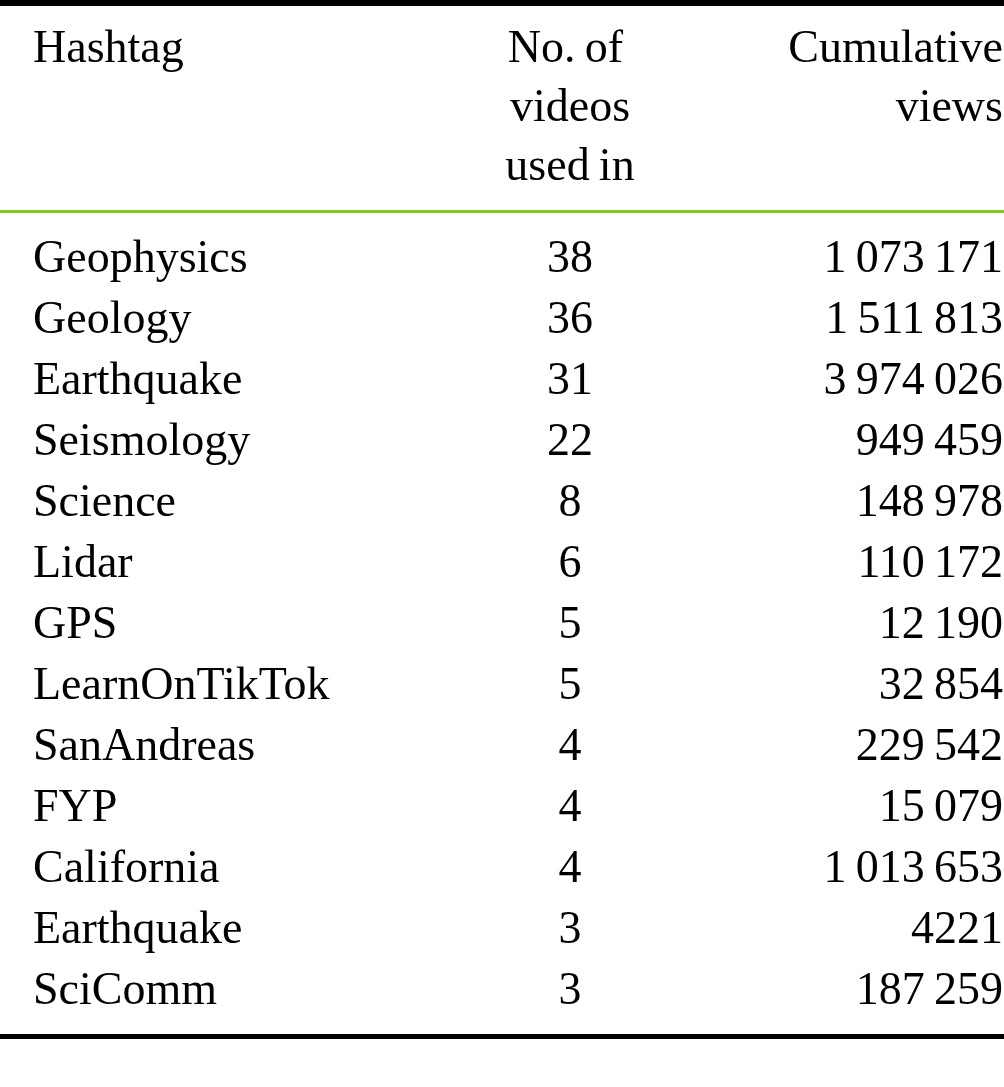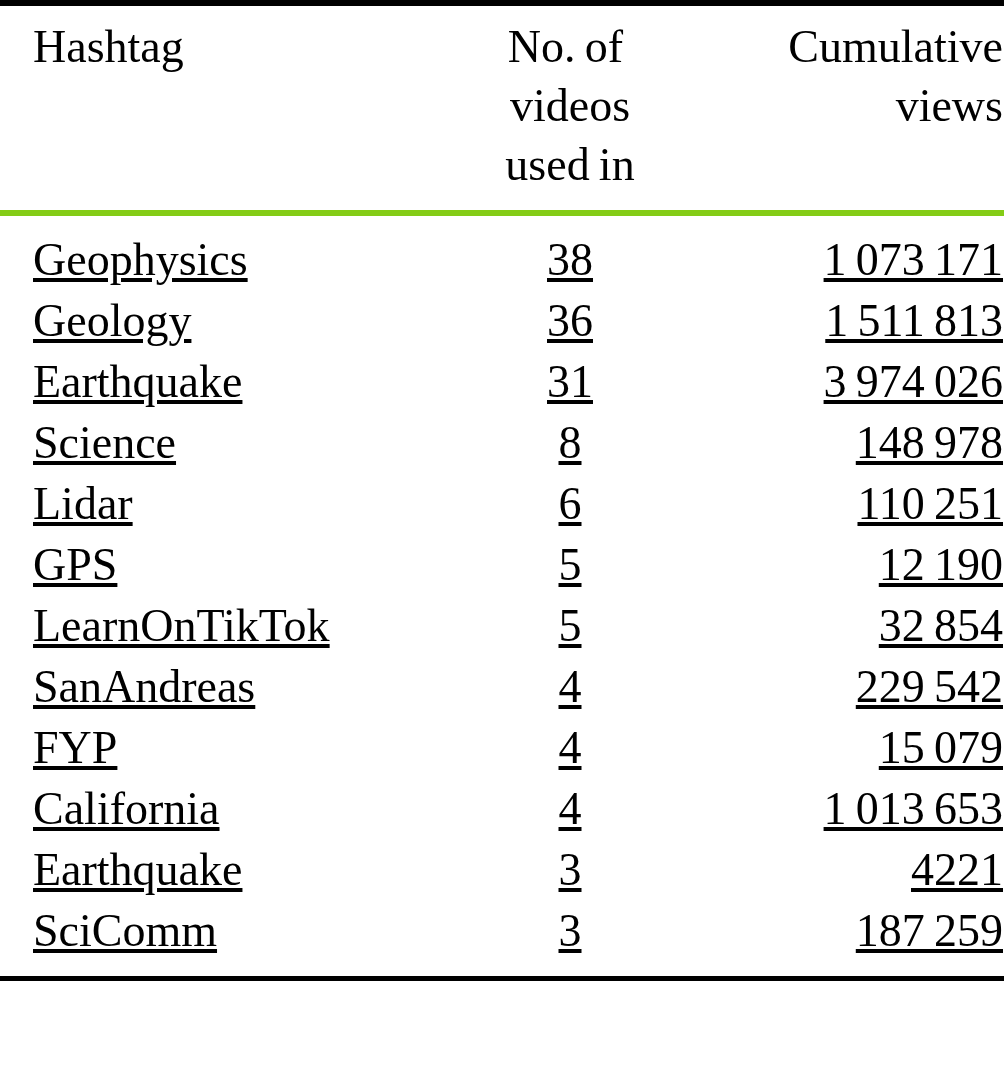--- a/index.html
+++ b/index.html
@@ -30,38 +30,37 @@
   col.col-videos  { width: 220px; }
   col.col-views   { width: 324px; }
 
   thead th {
     font-weight: normal;
     font-size: 46px;
     line-height: 59px;
     vertical-align: top;
     padding-top: 11px;
     padding-bottom: 16px;
-    border-bottom: 6px solid #84cc16;
+    border-bottom: 3px solid #84cc16;
   }
 
   th.cell-hashtag, td.cell-hashtag { padding-left: 33px; text-align: left; }
   th.cell-videos,  td.cell-videos  { text-align: center; }
   th.cell-views,   td.cell-views   { text-align: right; }
 
   th .hline { display: block; }
 
   tbody td {
     font-size: 46px;
     line-height: 61px;
     height: 61px;
     padding-top: 0;
     padding-bottom: 0;
     white-space: nowrap;
     overflow: hidden;
-    text-decoration: underline;
   }
   tbody tr:first-child td { padding-top: 13px; }
   tbody tr:last-child  td { padding-bottom: 15px; }
 </style>
 </head>
 <body>
 
 <div class="table-wrap">
   <table class="paper-table">
     <colgroup>
@@ -94,31 +93,36 @@
     <td class="cell-videos">36</td>
     <td class="cell-views">1 511 813</td>
   </tr>
 
   <tr>
     <td class="cell-hashtag">Earthquake</td>
     <td class="cell-videos">31</td>
     <td class="cell-views">3 974 026</td>
   </tr>
 
+  <tr>
+    <td class="cell-hashtag">Seismology</td>
+    <td class="cell-videos">22</td>
+    <td class="cell-views">949 459</td>
+  </tr>
 
   <tr>
     <td class="cell-hashtag">Science</td>
     <td class="cell-videos">8</td>
     <td class="cell-views">148 978</td>
   </tr>
 
   <tr>
     <td class="cell-hashtag">Lidar</td>
     <td class="cell-videos">6</td>
-    <td class="cell-views">110 251</td>
+    <td class="cell-views">110 172</td>
   </tr>
 
   <tr>
     <td class="cell-hashtag">GPS</td>
     <td class="cell-videos">5</td>
     <td class="cell-views">12 190</td>
   </tr>
 
   <tr>
     <td class="cell-hashtag">LearnOnTikTok</td>

